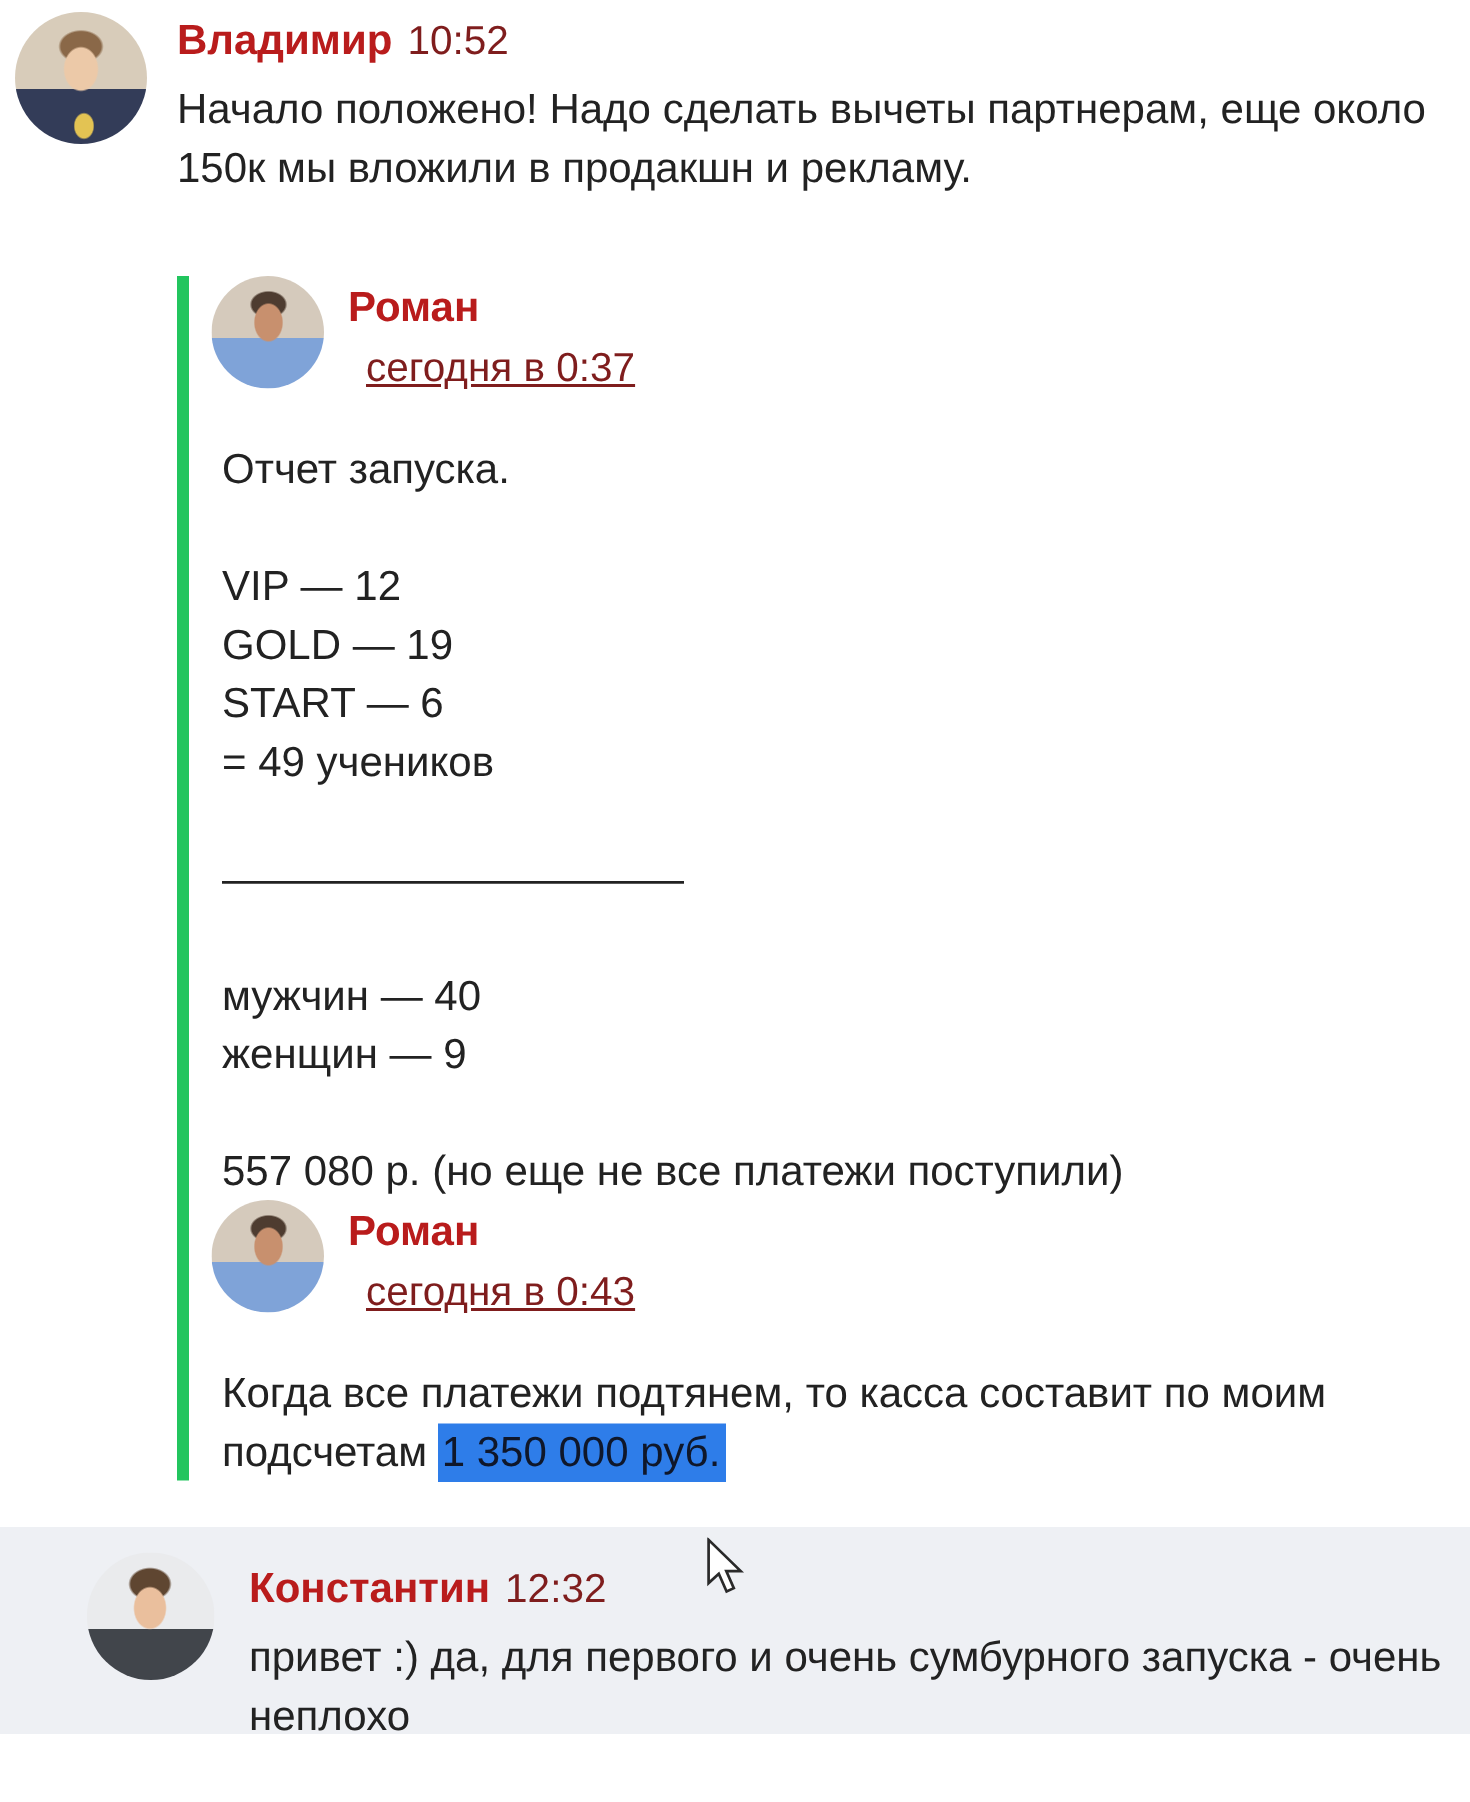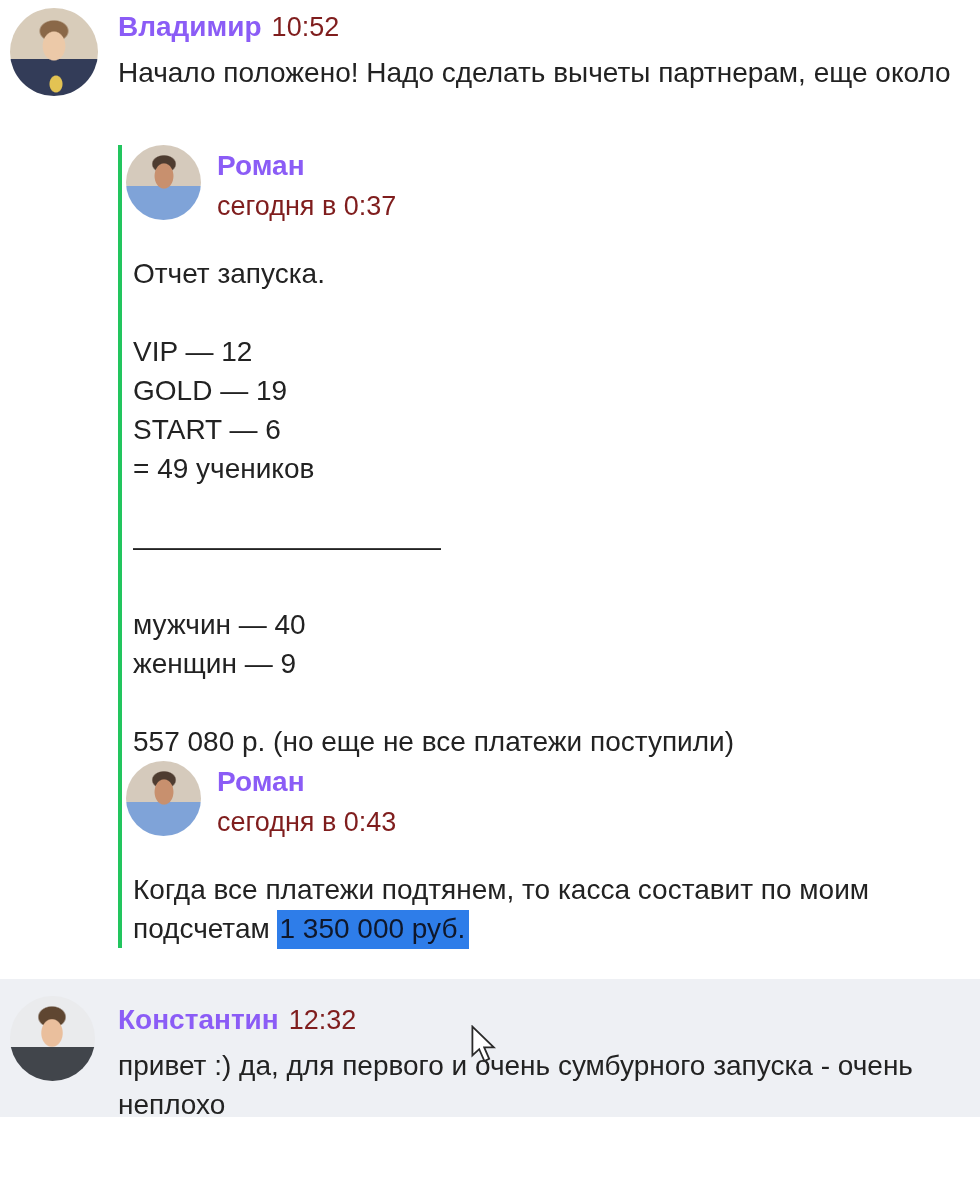--- a/index.html
+++ b/index.html
@@ -37,64 +37,66 @@
       linear-gradient(180deg, #d5cabc 0%, #d5cabc 55%, #7fa3d8 55%, #7fa3d8 100%);
   }
   .av-konstantin {
     background:
       radial-gradient(ellipse 17px 22px at 42px 37px, #eabf9d 60%, rgba(234,191,157,0) 66%),
       radial-gradient(ellipse 22px 17px at 42px 21px, #5f4631 58%, rgba(95,70,49,0) 66%),
       linear-gradient(180deg, #eaebed 0%, #eaebed 60%, #41454b 60%, #41454b 100%);
   }
 
   .msg-header { padding-top: 13px; height: 53px; }
-  .name { font-weight: bold; color: #8b5cf6; font-size: 28px; line-height: 28px; }
+  .name { font-weight: bold; color: #b91c1c; font-size: 28px; line-height: 28px; }
   .time { color: #7f1d1d; font-size: 27px; line-height: 28px; margin-left: 10px; }
 
   .text { font-size: 28px; line-height: 39px; color: #222222; }
   .line { min-height: 39px; white-space: pre; }
 
   
   .forward {
     margin-top: 14px;
-    border-left: 4px solid #22c55e;
-    padding-left: 4px;
+    border-left: 8px solid #22c55e;
+    padding-left: 15px;
   }
   .fwd-header { position: relative; height: 75px; padding-left: 91px; }
   .fwd-header .avatar { position: absolute; left: 0; top: 0; }
   .fwd-header .name { display: block; padding-top: 6px; line-height: 30px; }
-  .fwd-header .time { display: block; margin-left: 0; margin-top: 10px; line-height: 30px; }
+  .fwd-header .time { display: block; margin-left: 12px; margin-top: 10px; line-height: 30px; text-decoration: underline; }
   .fwd-text { margin-top: 34px; padding-left: 7px; }
 
   .selected { background: #2e7de9; color: #0f172a; padding: 3px 4px 5px 2px; }
 
   
   .row-highlight {
     margin-top: 31px;
     height: 138px;
     background: #eef0f4;
     overflow: hidden;
+    padding-left: 48px;
   }
   .row-highlight .message > .avatar { top: 17px; }
   .row-highlight .msg-header { padding-top: 27px; height: 67px; }
 
   .cursor { position: absolute; left: 470px; top: 1025px; width: 28px; height: 38px; }
 </style>
 </head>
 <body>
 
 <div class="page">
 
   <div class="message">
     <div class="avatar av-88 av-vladimir"></div>
     <div class="msg-header">
       <span class="name">Владимир</span><span class="time">10:52</span>
     </div>
     <div class="text">
       <div class="line">Начало положено! Надо сделать вычеты партнерам, еще около</div>
+      <div class="line">150к мы вложили в продакшн и рекламу.</div>
       <div class="line"></div>
     </div>
 
     <div class="forward">
 
       <div class="fwd-msg">
         <div class="fwd-header">
           <div class="avatar av-75 av-roman"></div>
           <span class="name">Роман</span>
           <span class="time">сегодня в 0:37</span>

